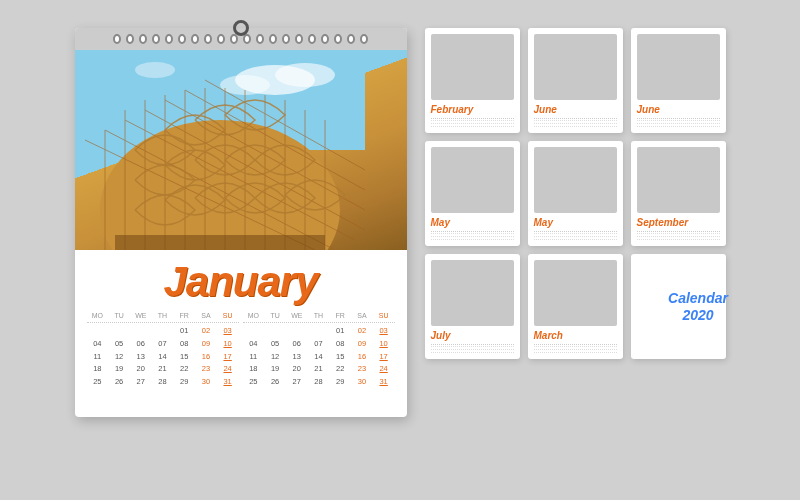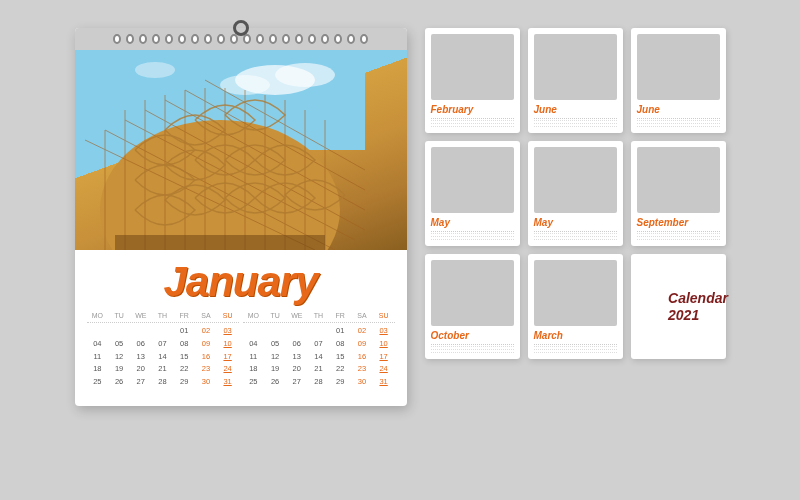--- a/index.html
+++ b/index.html
@@ -21,21 +21,21 @@
       padding: 20px;
     }
 
     
     .big-calendar {
       background: white;
       width: 332px;
       border-radius: 4px;
       box-shadow: 2px 4px 12px rgba(0,0,0,0.2);
       position: relative;
-      padding-bottom: 17px;
+      padding-bottom: 28px;
     }
 
     .spiral-bar {
       width: 100%;
       height: 22px;
       background: #ccc;
       border-radius: 4px 4px 0 0;
       display: flex;
       align-items: center;
       justify-content: center;
@@ -189,23 +189,23 @@
       box-shadow: 1px 2px 6px rgba(0,0,0,0.15);
       display: flex;
       align-items: center;
       justify-content: center;
       padding: 8px;
     }
 
     .cal-label-text {
       font-size: 14px;
       font-weight: 900;
-      color: #7f1d1d;
+      color: #3b82f6;
       font-style: italic;
-      text-align: left;
+      text-align: center;
       line-height: 1.2;
       margin-left: 40px;
     }
   </style>
 </head>
 <body>
 
 <div class="main-container">
 
   <div class="big-calendar">
@@ -482,21 +482,21 @@
       <hr class="small-dotted-line">
       <div class="small-dots">
         <div class="dot-line"></div>
         <div class="dot-line"></div>
         <div class="dot-line"></div>
       </div>
     </div>
 
     <div class="small-cal">
       <div class="small-photo-area"></div>
-      <div class="small-month-name">October</div>
+      <div class="small-month-name">July</div>
       <hr class="small-dotted-line">
       <div class="small-dots">
         <div class="dot-line"></div>
         <div class="dot-line"></div>
         <div class="dot-line"></div>
       </div>
     </div>
 
 
     <div class="small-cal">
@@ -506,18 +506,18 @@
       <div class="small-dots">
         <div class="dot-line"></div>
         <div class="dot-line"></div>
         <div class="dot-line"></div>
       </div>
     </div>
 
     <div class="cal-label-cell">
       <div class="cal-label-text">
         <span>Calendar</span><br>
-        <span>2021</span>
+        <span>2020</span>
       </div>
     </div>
 
   </div>
 </div>
 
 </body></html>

